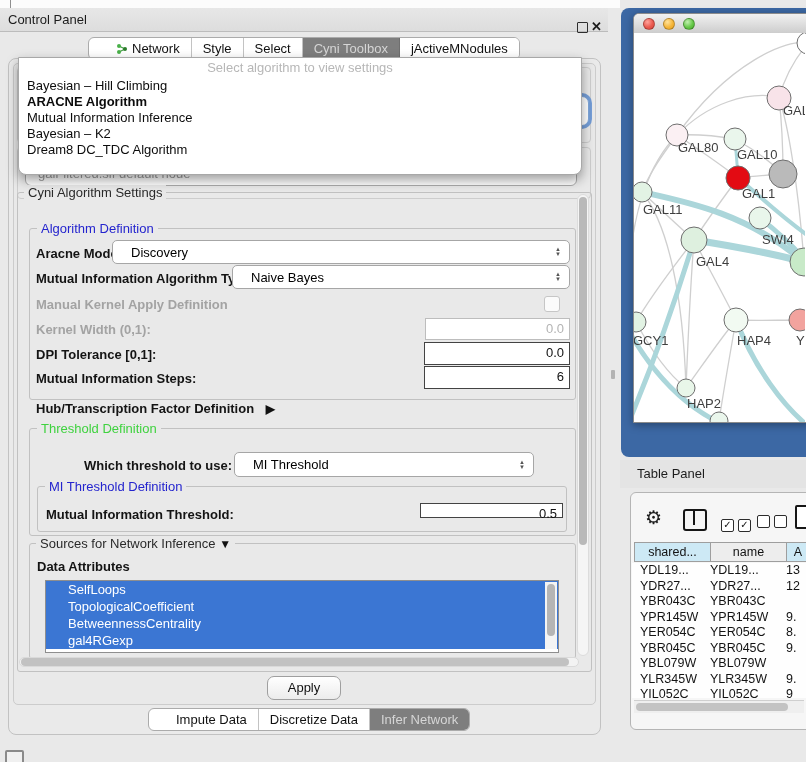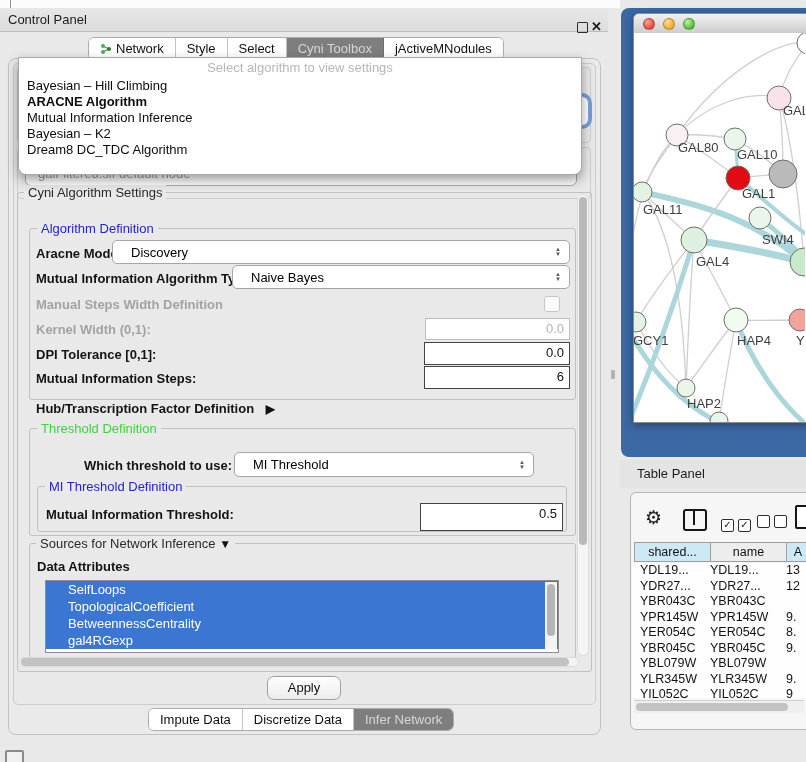--- a/index.html
+++ b/index.html
@@ -13,21 +13,21 @@
   .top-tick{left:10px;top:0;width:1px;height:8px;background:#8f8f8f;}
 
   
   .cp-titlebar{left:0;top:8px;width:608px;height:23px;
     background:linear-gradient(#e7e7e7,#dddddd);border-bottom:1px solid #bcbcbc;}
   .cp-title{left:8px;top:0;height:23px;line-height:23px;font-size:13px;color:#1b1b1b;}
   .float-icon{left:577px;top:14px;width:9px;height:9px;border:1.5px solid #2e2e2e;border-radius:1px;}
   .close-icon{left:591px;top:8px;height:23px;line-height:22px;font-size:13px;font-weight:bold;color:#1b1b1b;}
 
   
-  .tabbar{display:flex;height:21px;background:#fff;border:1px solid #ababab;border-radius:6px;overflow:hidden;}
+  .tabbar{display:flex;height:21px;background:#fff;border:1px solid #ababab;border-radius:6px;overflow:hidden;padding-left:16px;}
   .seg{display:flex;align-items:center;gap:4px;padding:0 11px;font-size:13px;color:#111;
     border-right:1px solid #c3c3c3;background:#fff;cursor:default;}
   .seg:last-child{border-right:none;}
   .seg.sel{background:#7e7e7e;color:#d6d6d6;border-right-color:#6f6f6f;}
   .top-tabs{left:88px;top:37px;}
   .bot-tabs{left:148px;top:708px;}
 
   
   .outer-panel{left:8px;top:58px;width:591px;height:675px;border:1px solid #c2c2c2;
     border-radius:8px;background:#eaeaea;}
@@ -201,21 +201,21 @@
     <span class="ctext">Discovery</span>
     <span class="stepper">▲<br>▼</span>
   </div>
 
   <span class="lbl" style="left:36px;top:271px;">Mutual Information Algorithm Type:</span>
   <div class="combo" style="left:232px;top:265px;width:338px;height:24px;">
     <span class="ctext">Naive Bayes</span>
     <span class="stepper">▲<br>▼</span>
   </div>
 
-  <span class="lbl dis" style="left:36px;top:297px;">Manual Steps Width Definition</span>
+  <span class="lbl dis" style="left:36px;top:297px;">Manual Kernel Apply Definition</span>
   <span class="chk" style="left:544px;top:296px;"></span>
 
   <span class="lbl dis" style="left:36px;top:322px;">Kernel Width (0,1):</span>
   <div class="field dis" style="left:425px;top:318px;width:145px;height:22px;">0.0</div>
 
   <span class="lbl" style="left:36px;top:347px;">DPI Tolerance [0,1]:</span>
   <div class="field strong" style="left:424px;top:342px;width:146px;height:23px;">0.0</div>
 
   <span class="lbl" style="left:36px;top:371px;">Mutual Information Steps:</span>
   <div class="field strong" style="left:424px;top:366px;width:146px;height:23px;">6</div>
@@ -230,21 +230,21 @@
 
   <span class="lbl" style="left:84px;top:458px;">Which threshold to use:</span>
   <div class="combo" style="left:234px;top:452px;width:300px;height:25px;">
     <span class="ctext">MI Threshold</span>
     <span class="stepper">▲<br>▼</span>
   </div>
 
   <div class="abs group" style="left:37px;top:486px;width:528px;height:44px;"></div>
   <span class="gtitle blue" style="left:45px;top:479px;">MI Threshold Definition</span>
   <span class="lbl" style="left:46px;top:507px;">Mutual Information Threshold:</span>
-  <div class="field strong" style="left:420px;top:503px;width:143px;height:28px;">0.5</div>
+  <div class="field strong" style="left:420px;top:503px;width:143px;height:15px;">0.5</div>
 
   <div class="abs group" style="left:29px;top:543px;width:545px;height:114px;"></div>
   <span class="gtitle dark" style="left:36px;top:536px;">
     <span>Sources for Network Inference</span>
     <span class="tri-down">▼</span>
   </span>
   <span class="lbl" style="left:37px;top:559px;">Data Attributes</span>
 
   <div class="abs attr-list">
     <div class="attr-item">SelfLoops</div>

